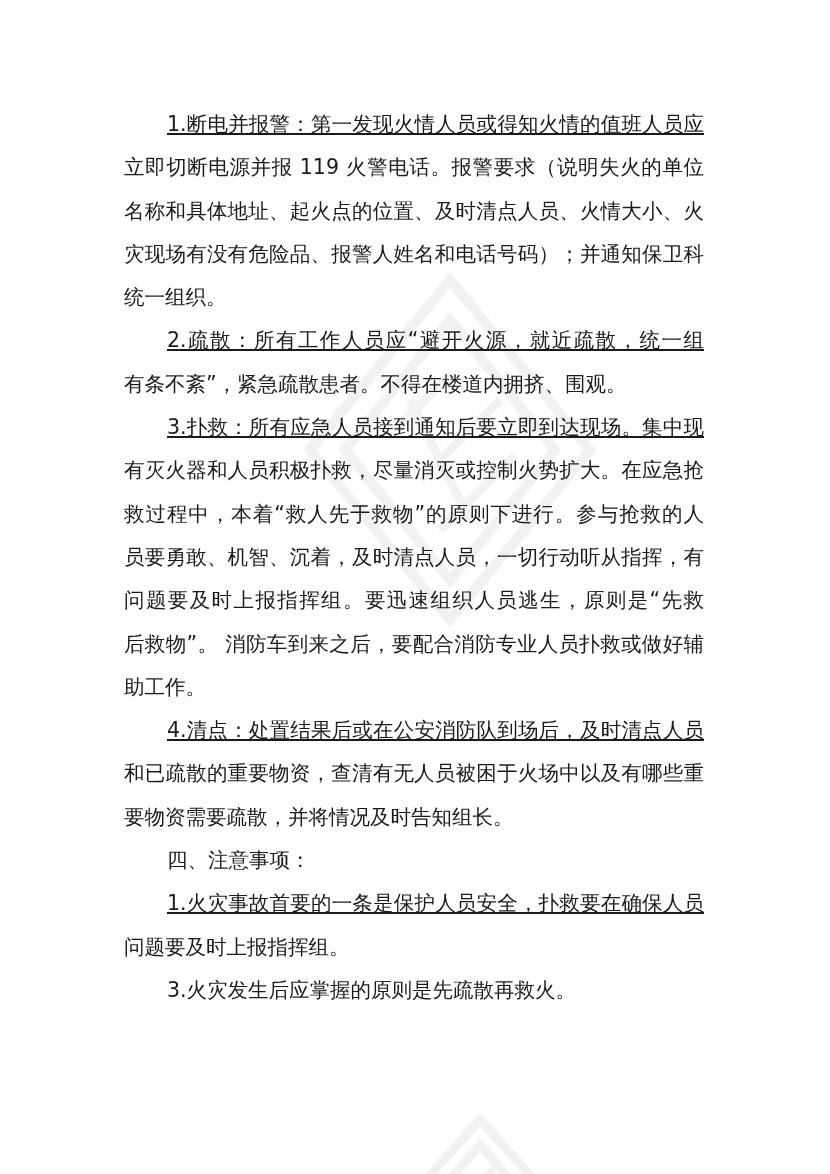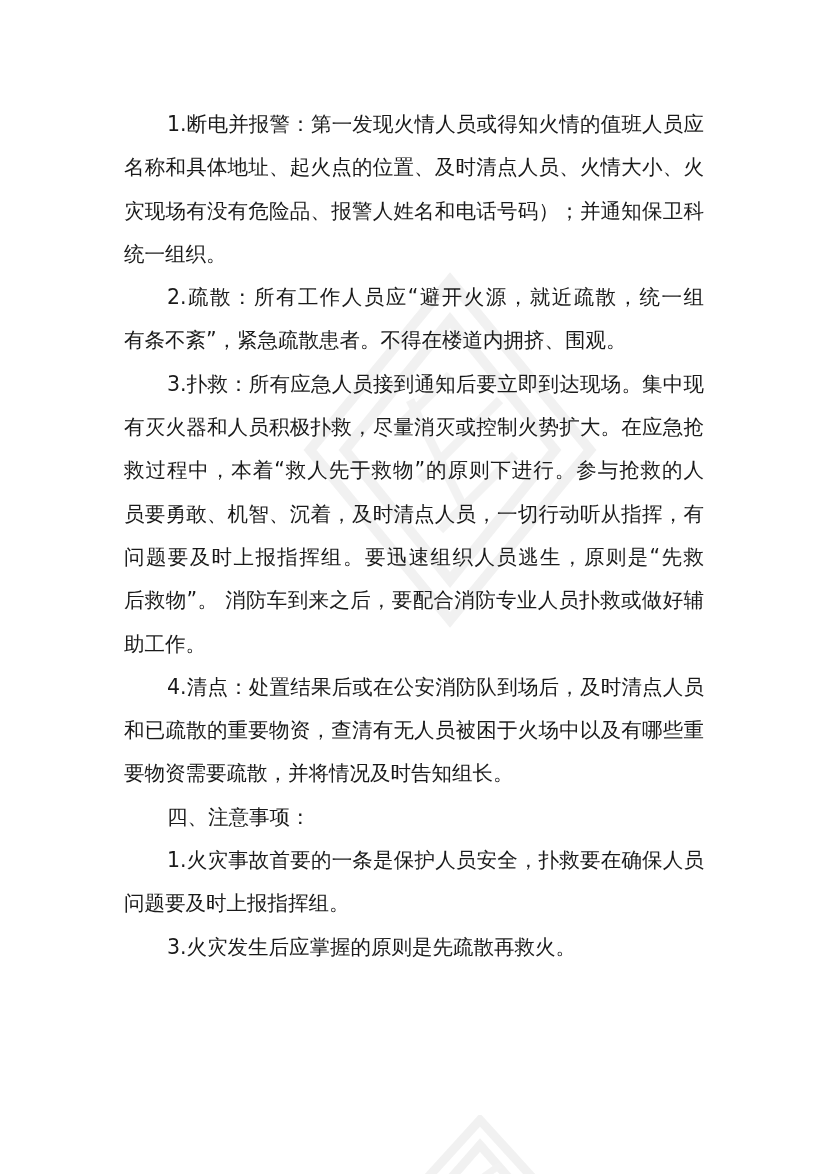--- a/index.html
+++ b/index.html
@@ -45,20 +45,21 @@
     text-align: justify;
     text-align-last: justify;
     white-space: normal;
     overflow: hidden;
   }
   .line.indent {
     padding-left: 43px;
   }
   .line.full.indent {
     width: 537px;
+    text-decoration: underline;
   }
 </style>
 </head>
 <body>
 
 <div class="page">
 
   <svg class="watermark" style="left:300px; top:260px;" width="300" height="380" viewBox="0 0 300 380">
     <g fill="none" stroke="#d8d8d8" stroke-width="10">
       <polygon points="150,20 290,190 150,360 10,190"></polygon>
@@ -78,20 +79,21 @@
       <polygon points="100,30 170,110 30,110"></polygon>
     </g>
     <g fill="none" stroke="#dcdcdc" stroke-width="7">
       <line x1="85" y1="75" x2="120" y2="50"></line>
       <line x1="80" y1="110" x2="140" y2="70"></line>
     </g>
   </svg>
 
   <div class="content">
     <div class="line full indent">1.断电并报警：第一发现火情人员或得知火情的值班人员应</div>
+    <div class="line full">立即切断电源并报 119 火警电话。报警要求（说明失火的单位</div>
     <div class="line full">名称和具体地址、起火点的位置、及时清点人员、火情大小、火</div>
     <div class="line full">灾现场有没有危险品、报警人姓名和电话号码）；并通知保卫科</div>
     <div class="line">统一组织。</div>
     <div class="line full indent">2.疏散：所有工作人员应“避开火源，就近疏散，统一组织，</div>
     <div class="line">有条不紊”，紧急疏散患者。不得在楼道内拥挤、围观。</div>
     <div class="line full indent">3.扑救：所有应急人员接到通知后要立即到达现场。集中现</div>
     <div class="line full">有灭火器和人员积极扑救，尽量消灭或控制火势扩大。在应急抢</div>
     <div class="line full">救过程中，本着“救人先于救物”的原则下进行。参与抢救的人</div>
     <div class="line full">员要勇敢、机智、沉着，及时清点人员，一切行动听从指挥，有</div>
     <div class="line full">问题要及时上报指挥组。要迅速组织人员逃生，原则是“先救人，</div>

